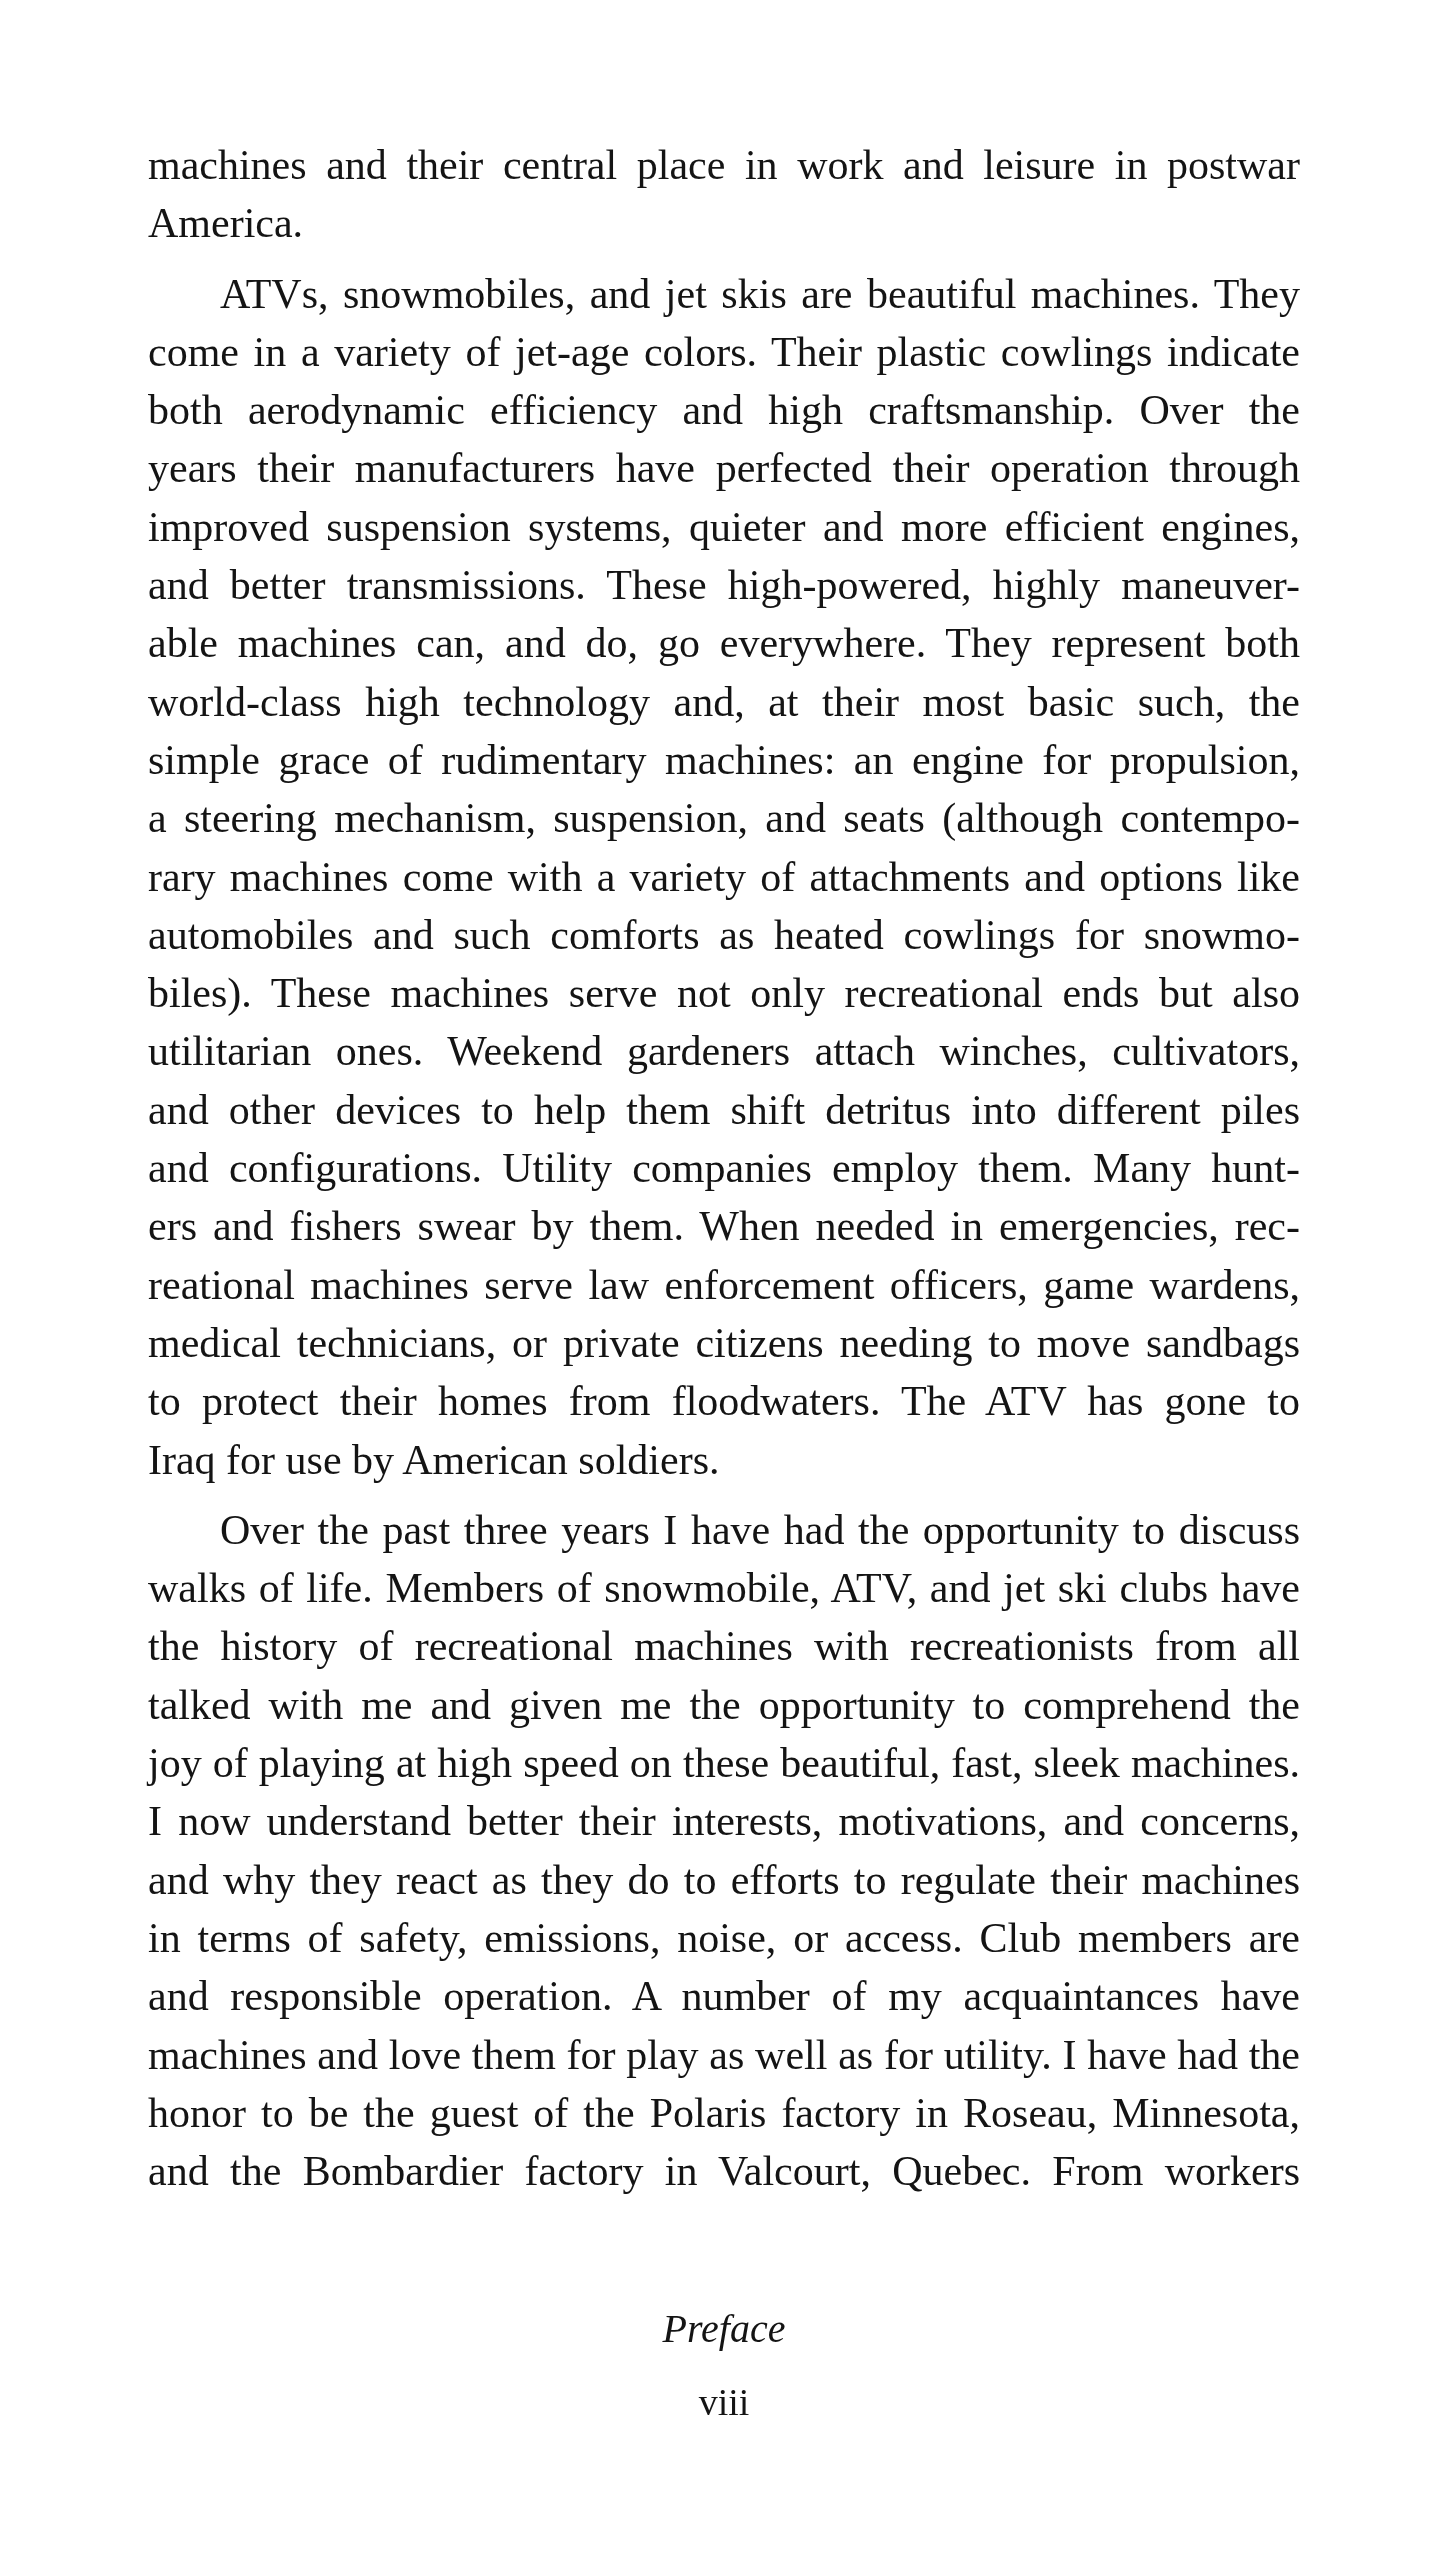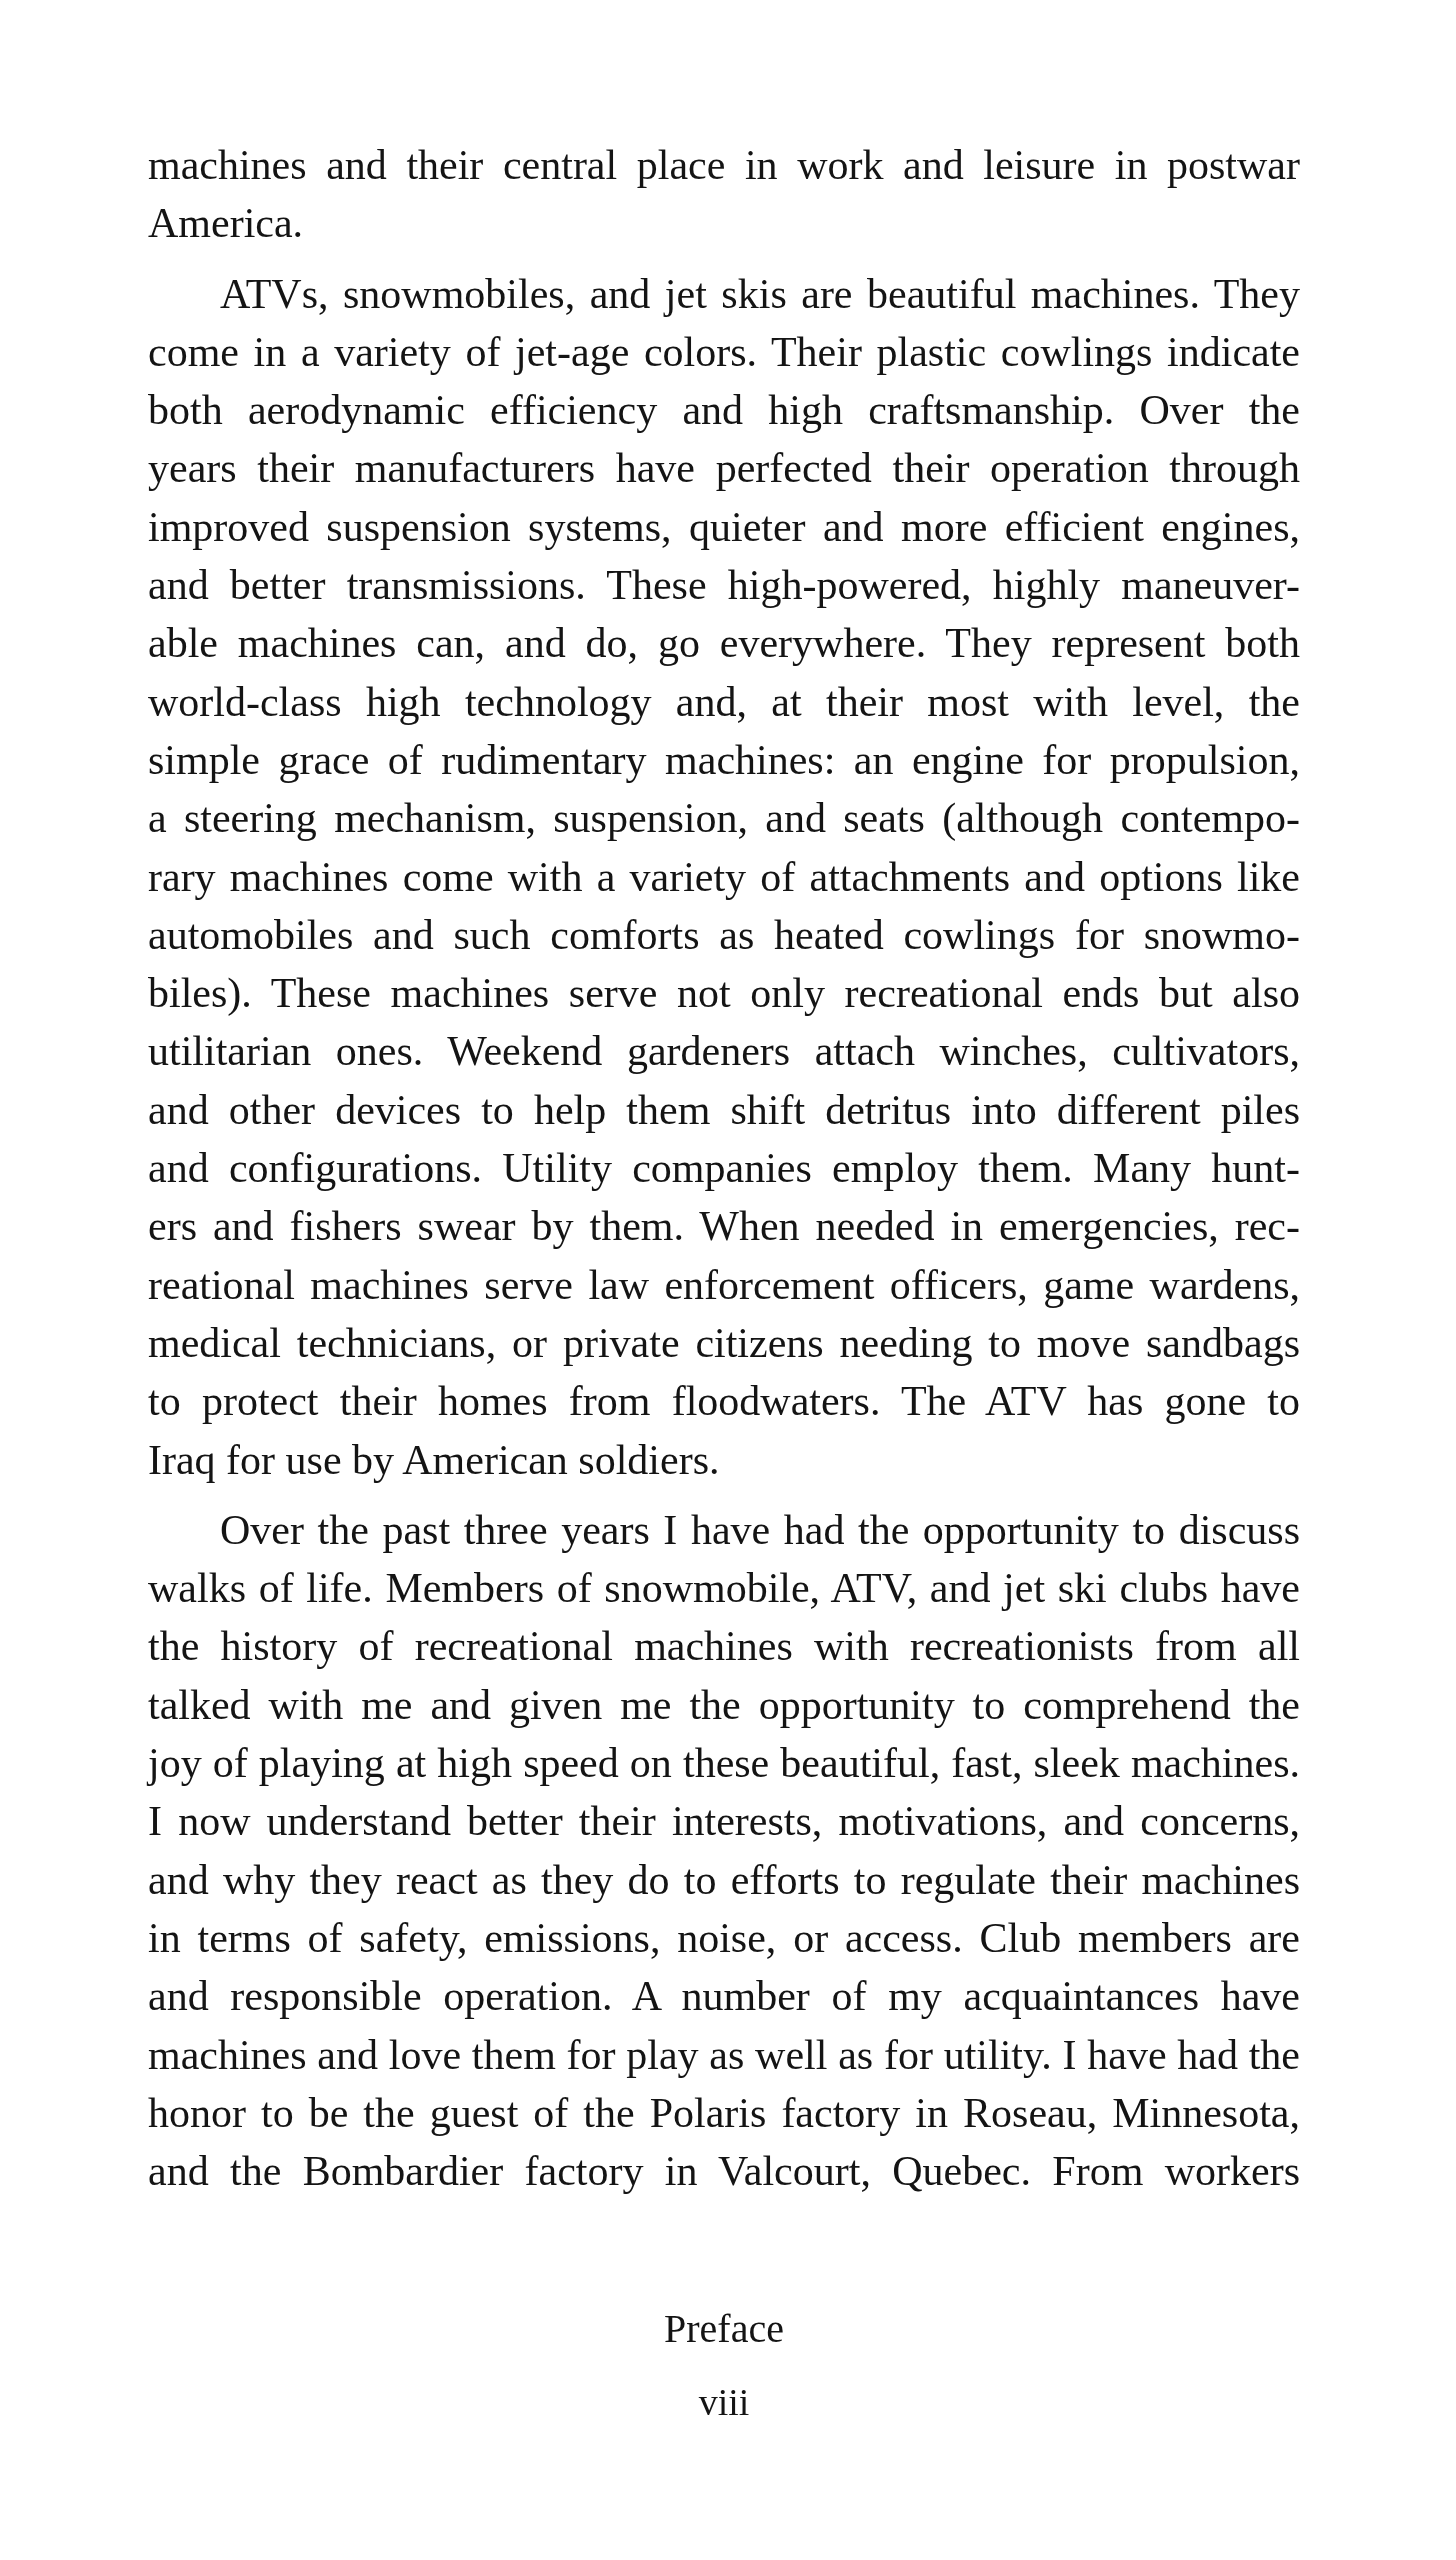--- a/index.html
+++ b/index.html
@@ -39,20 +39,21 @@
     margin-top: 12px;
   }
   .footer {
     position: absolute;
     left: 148px;
     top: 2300px;
     width: 1152px;
     text-align: center;
   }
   .running-title {
+    font-style: italic;
     font-size: 40px;
     line-height: 58px;
     text-align: center;
   }
   .page-number {
     font-size: 38px;
     line-height: 50px;
     margin-top: 19px;
   }
 </style>
@@ -63,21 +64,21 @@
   <main class="text-block">
       <div class="line">machines and their central place in work and leisure in postwar</div>
       <div class="line para-end">America.</div>
       <div class="line indent">ATVs, snowmobiles, and jet skis are beautiful machines. They</div>
       <div class="line">come in a variety of jet-age colors. Their plastic cowlings indicate</div>
       <div class="line">both aerodynamic efficiency and high craftsmanship. Over the</div>
       <div class="line">years their manufacturers have perfected their operation through</div>
       <div class="line">improved suspension systems, quieter and more efficient engines,</div>
       <div class="line">and better transmissions. These high-powered, highly maneuver-</div>
       <div class="line">able machines can, and do, go everywhere. They represent both</div>
-      <div class="line">world-class high technology and, at their most with level, the</div>
+      <div class="line">world-class high technology and, at their most basic such, the</div>
       <div class="line">simple grace of rudimentary machines: an engine for propulsion,</div>
       <div class="line">a steering mechanism, suspension, and seats (although contempo-</div>
       <div class="line">rary machines come with a variety of attachments and options like</div>
       <div class="line">automobiles and such comforts as heated cowlings for snowmo-</div>
       <div class="line">biles). These machines serve not only recreational ends but also</div>
       <div class="line">utilitarian ones. Weekend gardeners attach winches, cultivators,</div>
       <div class="line">and other devices to help them shift detritus into different piles</div>
       <div class="line">and configurations. Utility companies employ them. Many hunt-</div>
       <div class="line">ers and fishers swear by them. When needed in emergencies, rec-</div>
       <div class="line">reational machines serve law enforcement officers, game wardens,</div>

